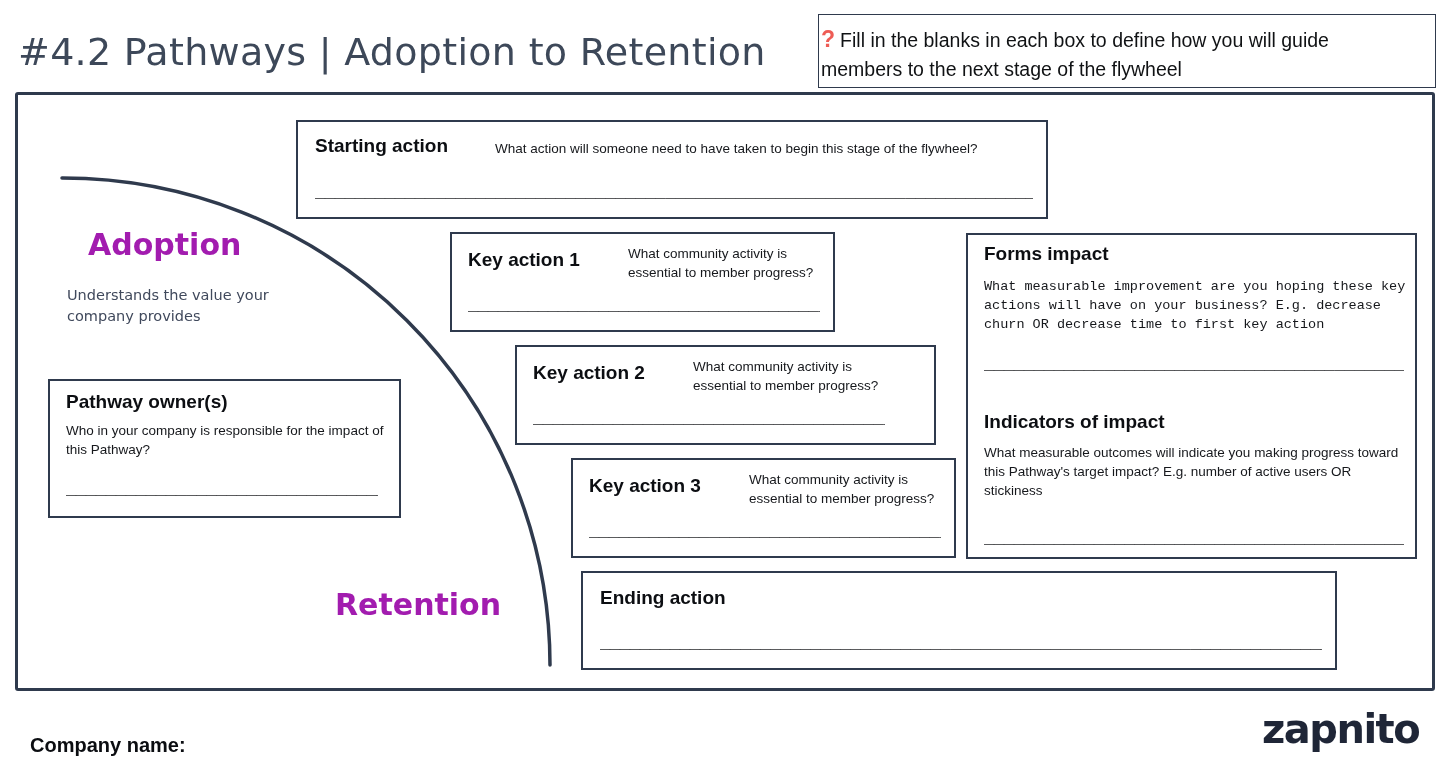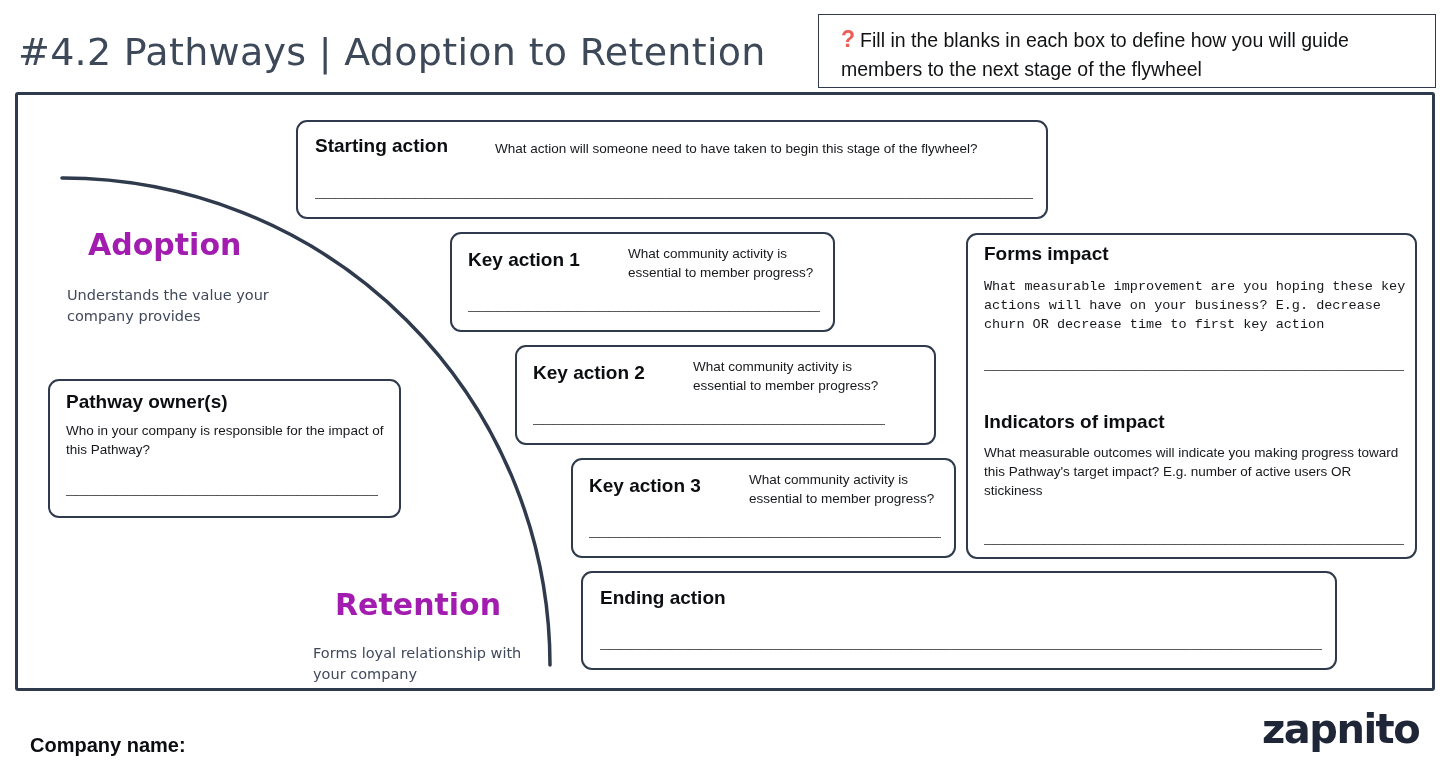--- a/index.html
+++ b/index.html
@@ -23,21 +23,21 @@
     position:absolute;left:18px;top:30px;
     font-family:"DejaVu Sans",sans-serif;
     font-size:38px;font-weight:500;letter-spacing:.3px;
     color:var(--title);
     white-space:nowrap;
   }
   .instruction{
     position:absolute;left:818px;top:14px;width:618px;height:74px;
     border:1.5px solid var(--line);
     background:#fff;
-    padding:9px 22px;
+    padding:9px 2px;
   }
   .instruction p{
     font-size:19.5px;line-height:1.38;color:#101214;width:568px;
   }
   .qmark{
     color:var(--red);font-weight:700;font-size:23px;margin-right:5px;
   }
   .canvas{
     position:absolute;left:15px;top:92px;width:1420px;height:599px;
     border:3px solid var(--line);border-radius:3px;background:#fff;
@@ -50,21 +50,21 @@
     white-space:nowrap;
     margin-left:22px;
   }
   .stage-sub{
     position:absolute;
     font-family:"DejaVu Sans",sans-serif;
     font-size:14.5px;line-height:1.45;color:var(--slate);
   }
   .wbox{
     position:absolute;background:#fff;
-    border:2.5px solid var(--line);border-radius:11px;
+    border:2.5px solid var(--line);border-radius:0;
   }
   .btitle{
     position:absolute;
     font-weight:700;font-size:19px;color:#0c0e12;white-space:nowrap;
   }
   .bhint{
     position:absolute;
     font-size:13.5px;line-height:1.42;color:#16181c;
   }
   .blank{
@@ -110,21 +110,20 @@
   <div class="canvas">
 
     <svg class="arc" viewBox="0 0 1414 593" preserveAspectRatio="none">
       <path d="M 44 83 A 487.5 487.5 0 0 1 532 570" fill="none" stroke="#2f3a4d" stroke-width="3.5" stroke-linecap="round"></path>
     </svg>
 
     <div class="stage-title" style="left:48px;top:132px;">Adoption</div>
     <div class="stage-sub" style="left:49px;top:190px;width:205px;">Understands the value your company provides</div>
 
     <div class="stage-title" style="left:295px;top:492px;">Retention</div>
-    <div class="stage-sub" style="left:295px;top:548px;width:232px;">Forms loyal relationship with your company</div>
 
     <div class="wbox box-starting">
       <div class="btitle" style="left:17px;top:13px;">Starting action</div>
       <div class="bhint" style="left:197px;top:17px;width:540px;">What action will someone need to have taken to begin this stage of the flywheel?</div>
       <div class="blank" style="left:17px;top:59px;width:718px;">____________________________________________________________________________________________________</div>
     </div>
 
     <div class="wbox box-ka1">
       <div class="btitle" style="left:16px;top:15px;">Key action 1</div>
       <div class="bhint" style="left:176px;top:10px;width:196px;">What community activity is essential to member progress?</div>

